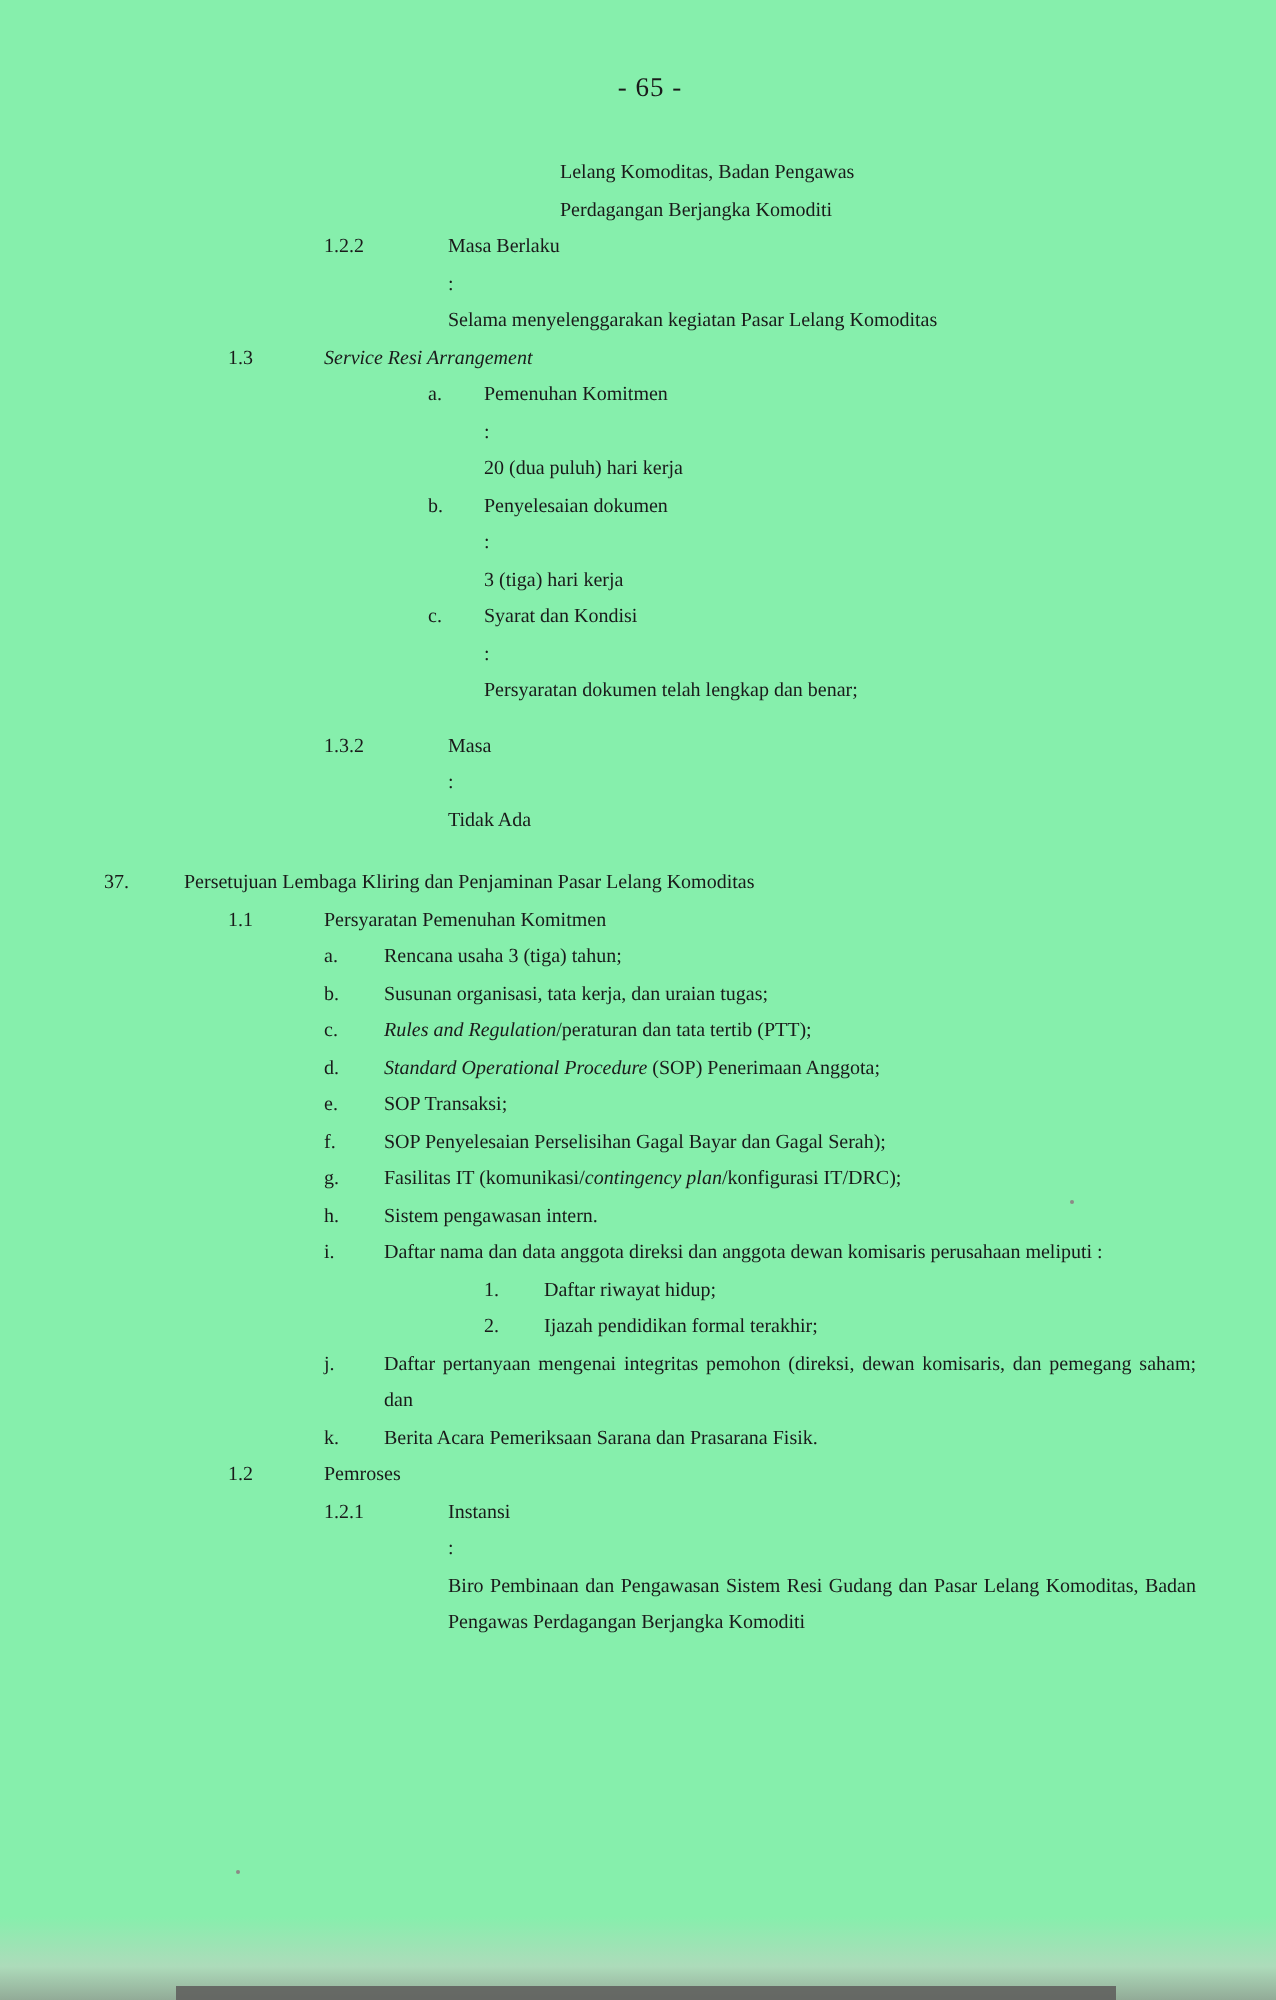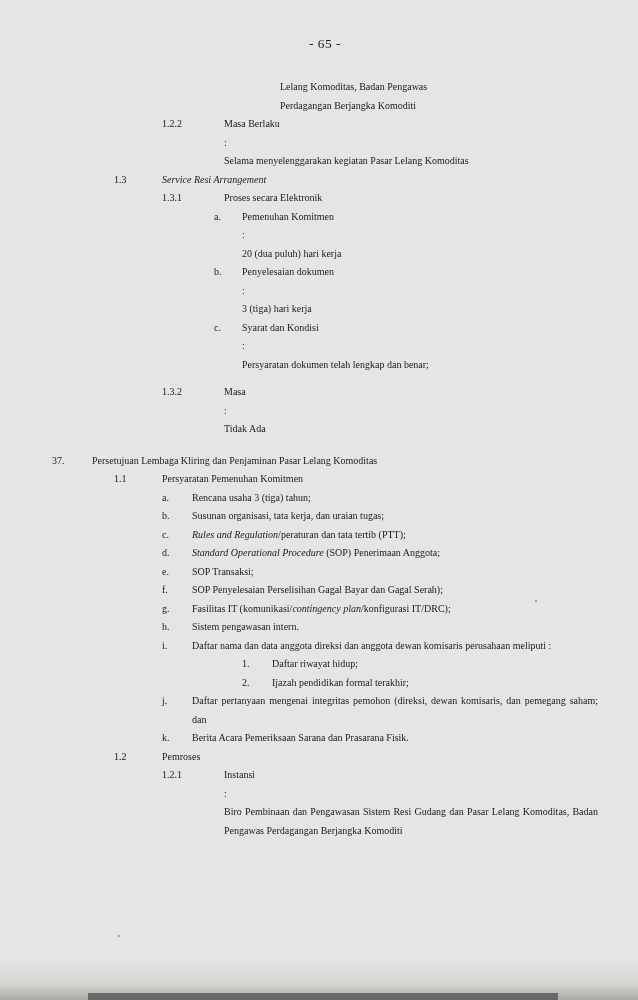--- a/index.html
+++ b/index.html
@@ -11,21 +11,21 @@
     height: 1000px;
     background: #ffffff;
     font-family: "Liberation Serif", serif;
     color: #1a1a1a;
     overflow: hidden;
   }
   .page {
     position: relative;
     width: 638px;
     height: 1000px;
-    background: #e5e5e5;
+    background: #86efac;
     box-sizing: border-box;
     padding: 36px 40px 0 52px;
   }
   .page-number {
     text-align: center;
     font-size: 13.5px;
     letter-spacing: 0.5px;
     margin-bottom: 26px;
   }
   .content {
@@ -126,24 +126,20 @@
           <div class="val justify">Selama menyelenggarakan kegiatan Pasar Lelang Komoditas</div>
         </div>
       </div>
     </div>
 
     <div class="row ind-num1">
       <div class="marker">1.3</div>
       <div class="text itl">Service Resi Arrangement</div>
     </div>
 
-    <div class="row ind-num2">
-      <div class="marker">1.3.1</div>
-      <div class="text">Proses secara Elektronik</div>
-    </div>
 
     <div class="row ind-alpha">
       <div class="marker">a.</div>
       <div class="text">
         <div class="colon-row">
           <div class="lbl" style="width:164px;">Pemenuhan Komitmen</div>
           <div class="sep">:</div>
           <div class="val">20 (dua puluh) hari kerja</div>
         </div>
       </div>

